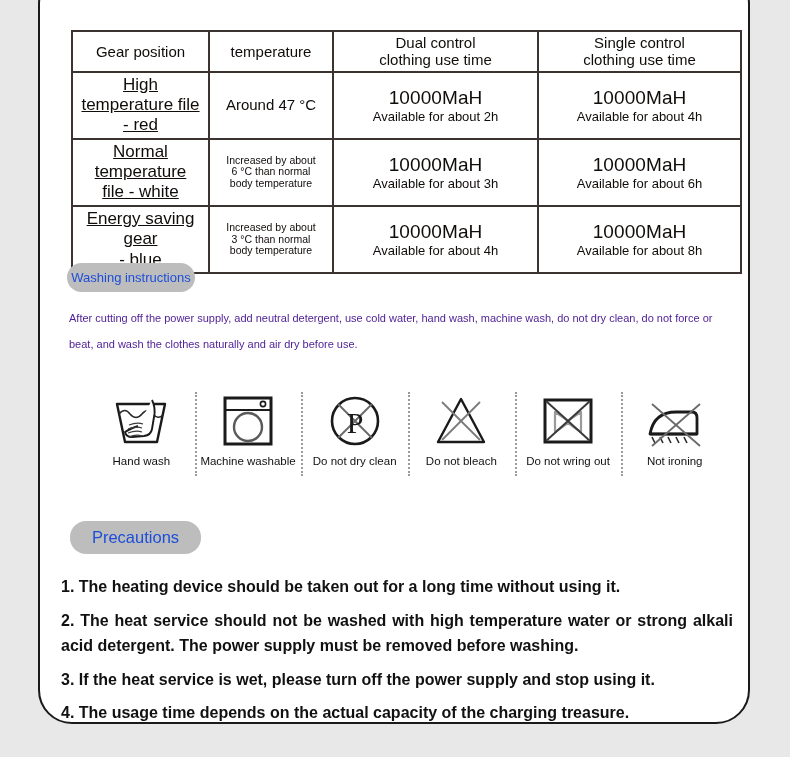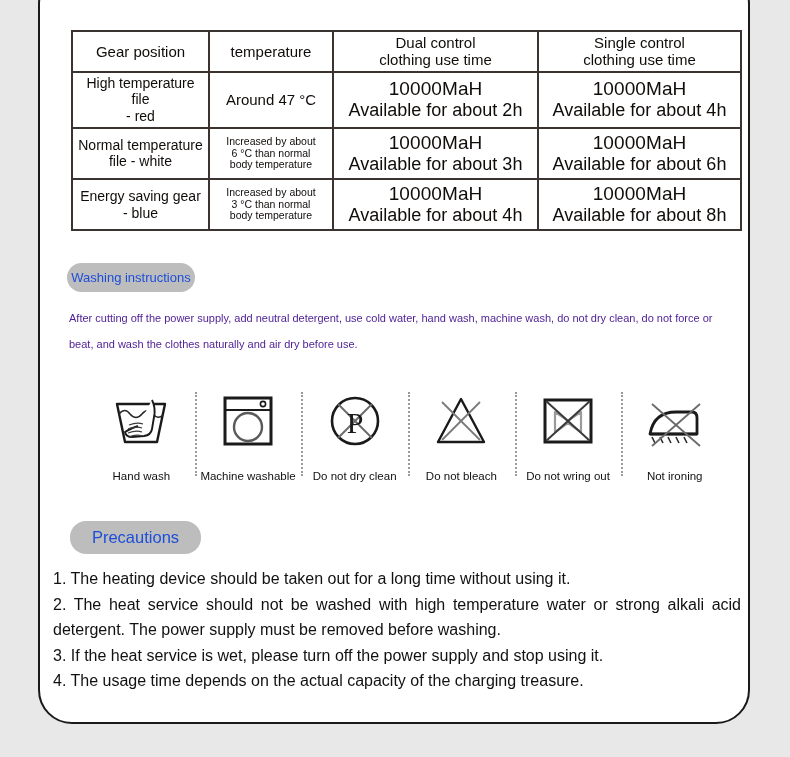--- a/index.html
+++ b/index.html
@@ -53,25 +53,25 @@
     padding: 2px 3px;
     color: #100c0a;
     font-weight: normal;
   }
   .col-gear   { width: 129px; }
   .col-temp   { width: 116px; }
   .col-dual   { width: 197px; }
   .col-single { width: 195px; }
 
   .th-text { font-size: 15px; line-height: 1.15; }
-  .cell-gear { font-size: 14px; line-height: 1.2; }
+  .cell-gear { font-size: 17px; line-height: 1.2; text-decoration: underline; }
   .cell-temp-lg { font-size: 15px; line-height: 1.2; }
   .cell-temp-sm { font-size: 10.5px; line-height: 1.12; }
   .cell-mah { font-size: 19px; line-height: 1.22; letter-spacing: .1px; }
-  .cell-avail { font-size: 18px; line-height: 1.22; }
+  .cell-avail { font-size: 13px; line-height: 1.22; }
 
   
   .pill {
     position: absolute;
     background: #bdbdbd;
     border-radius: 16px;
     color: #1d4ed8;
     display: flex;
     align-items: center;
     justify-content: center;
@@ -124,34 +124,34 @@
   .care-glyph {
     height: 62px;
     display: flex;
     align-items: center;
     justify-content: center;
   }
   .care-label {
     font-size: 11.5px;
     color: #111;
     text-align: center;
-    margin-top: 18px;
+    margin-top: 3px;
     white-space: nowrap;
   }
 
   
   #precautions-list {
     position: absolute;
     left: 53px; top: 566px;
     width: 688px;
     font-size: 16px;
     line-height: 25.5px;
     color: #111;
   }
-  #precautions-list .prec-line { margin: 0; }
+  #precautions-list .prec-line { margin: 8px; font-weight: bold; }
   .justified { text-align: justify; text-justify: inter-word; }
 </style>
 </head>
 <body>
 
 <div id="page">
 
   <div id="card"></div>
 
   <table id="spec-table">

